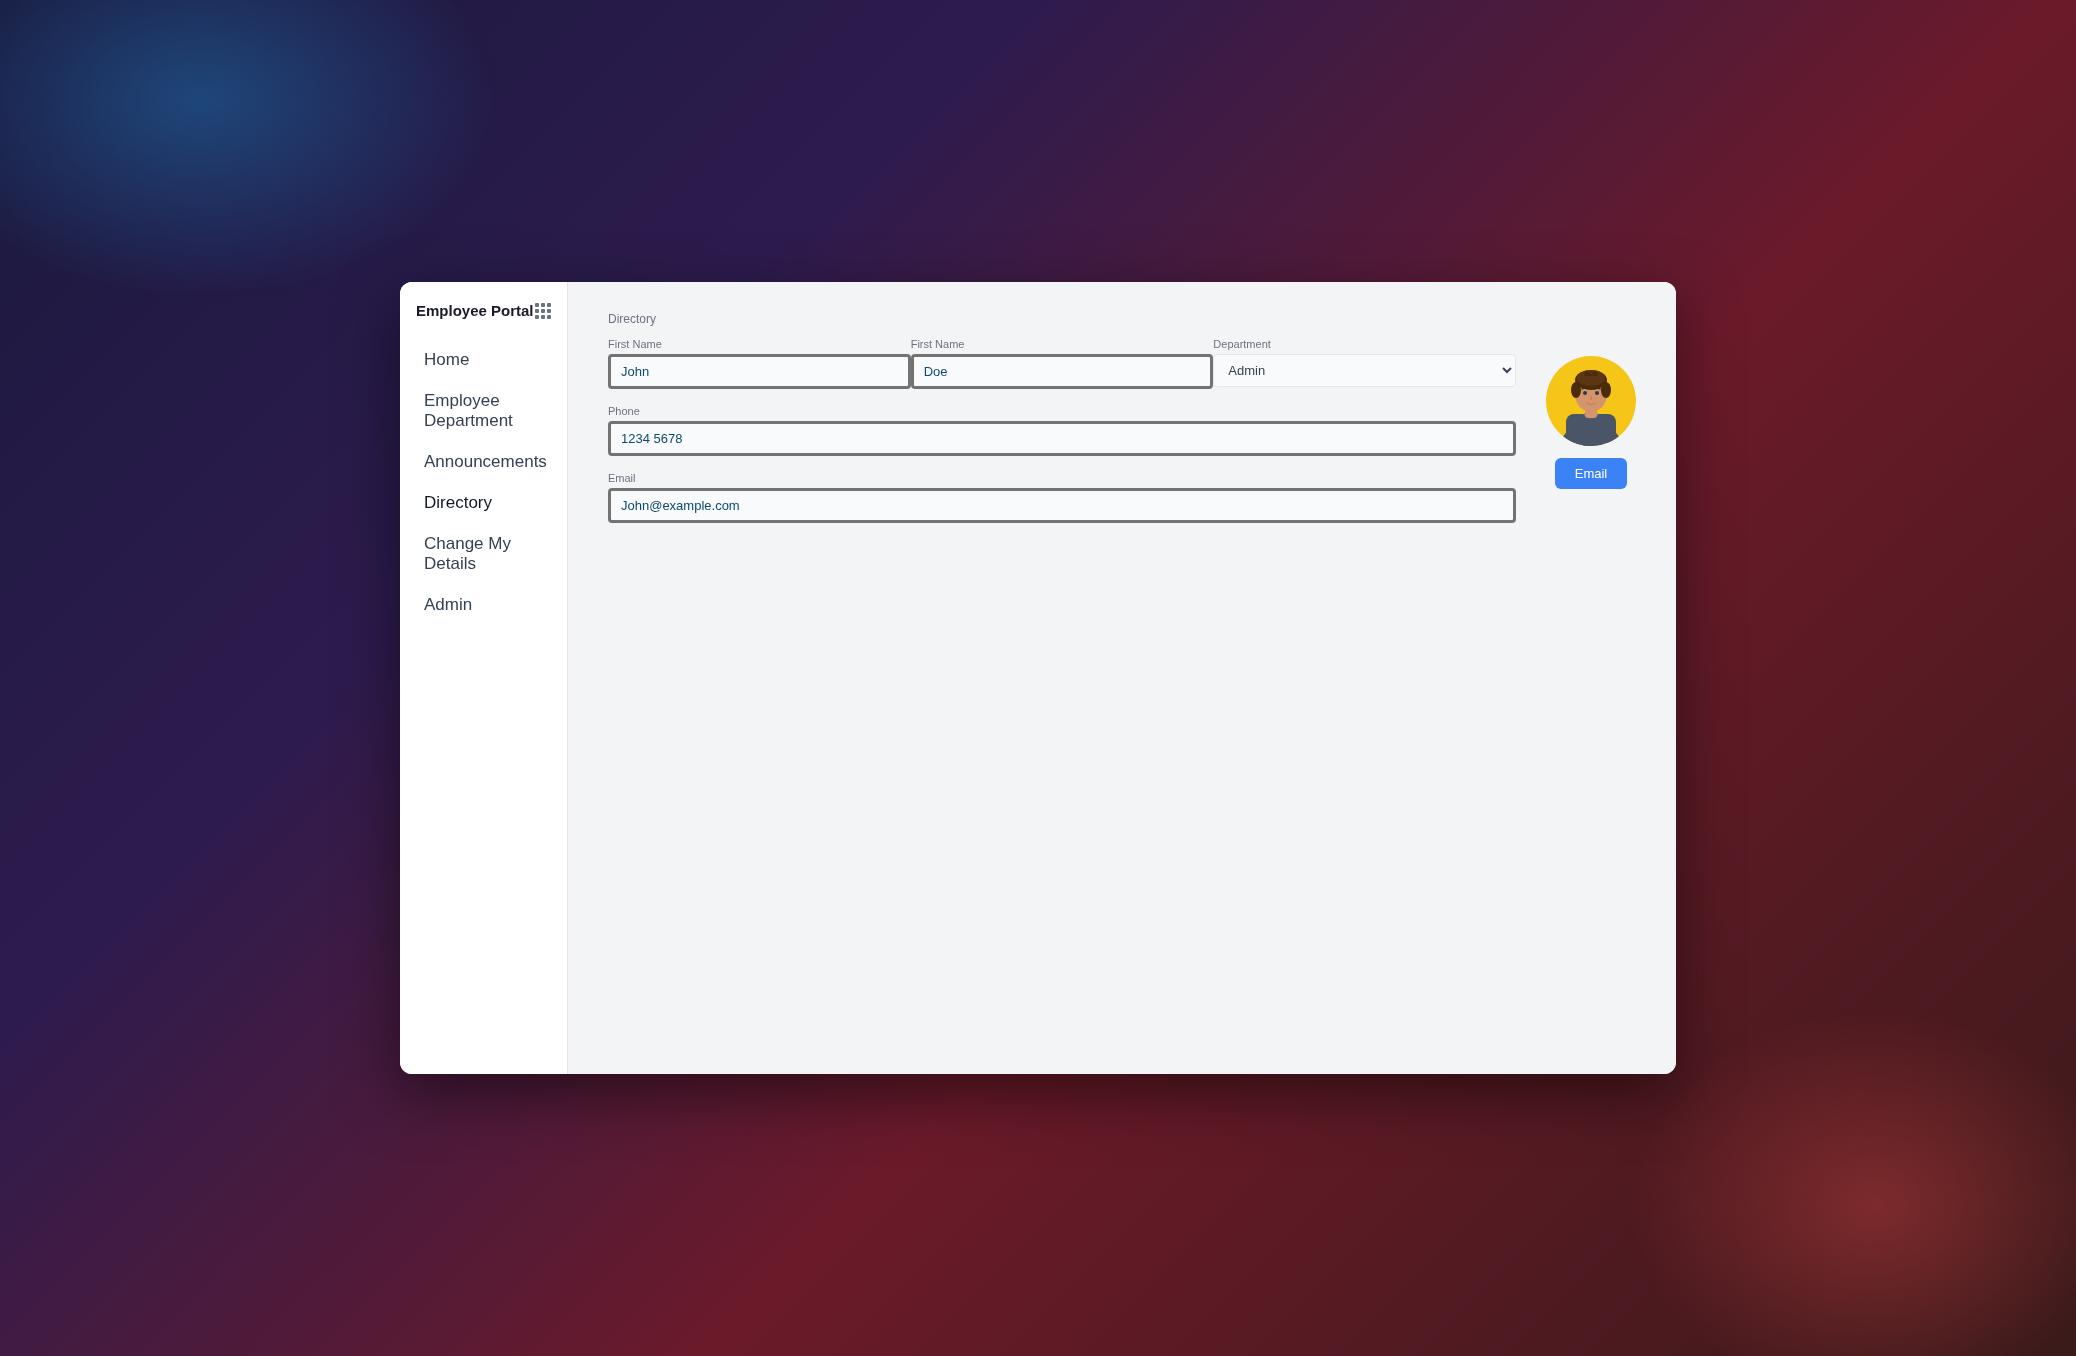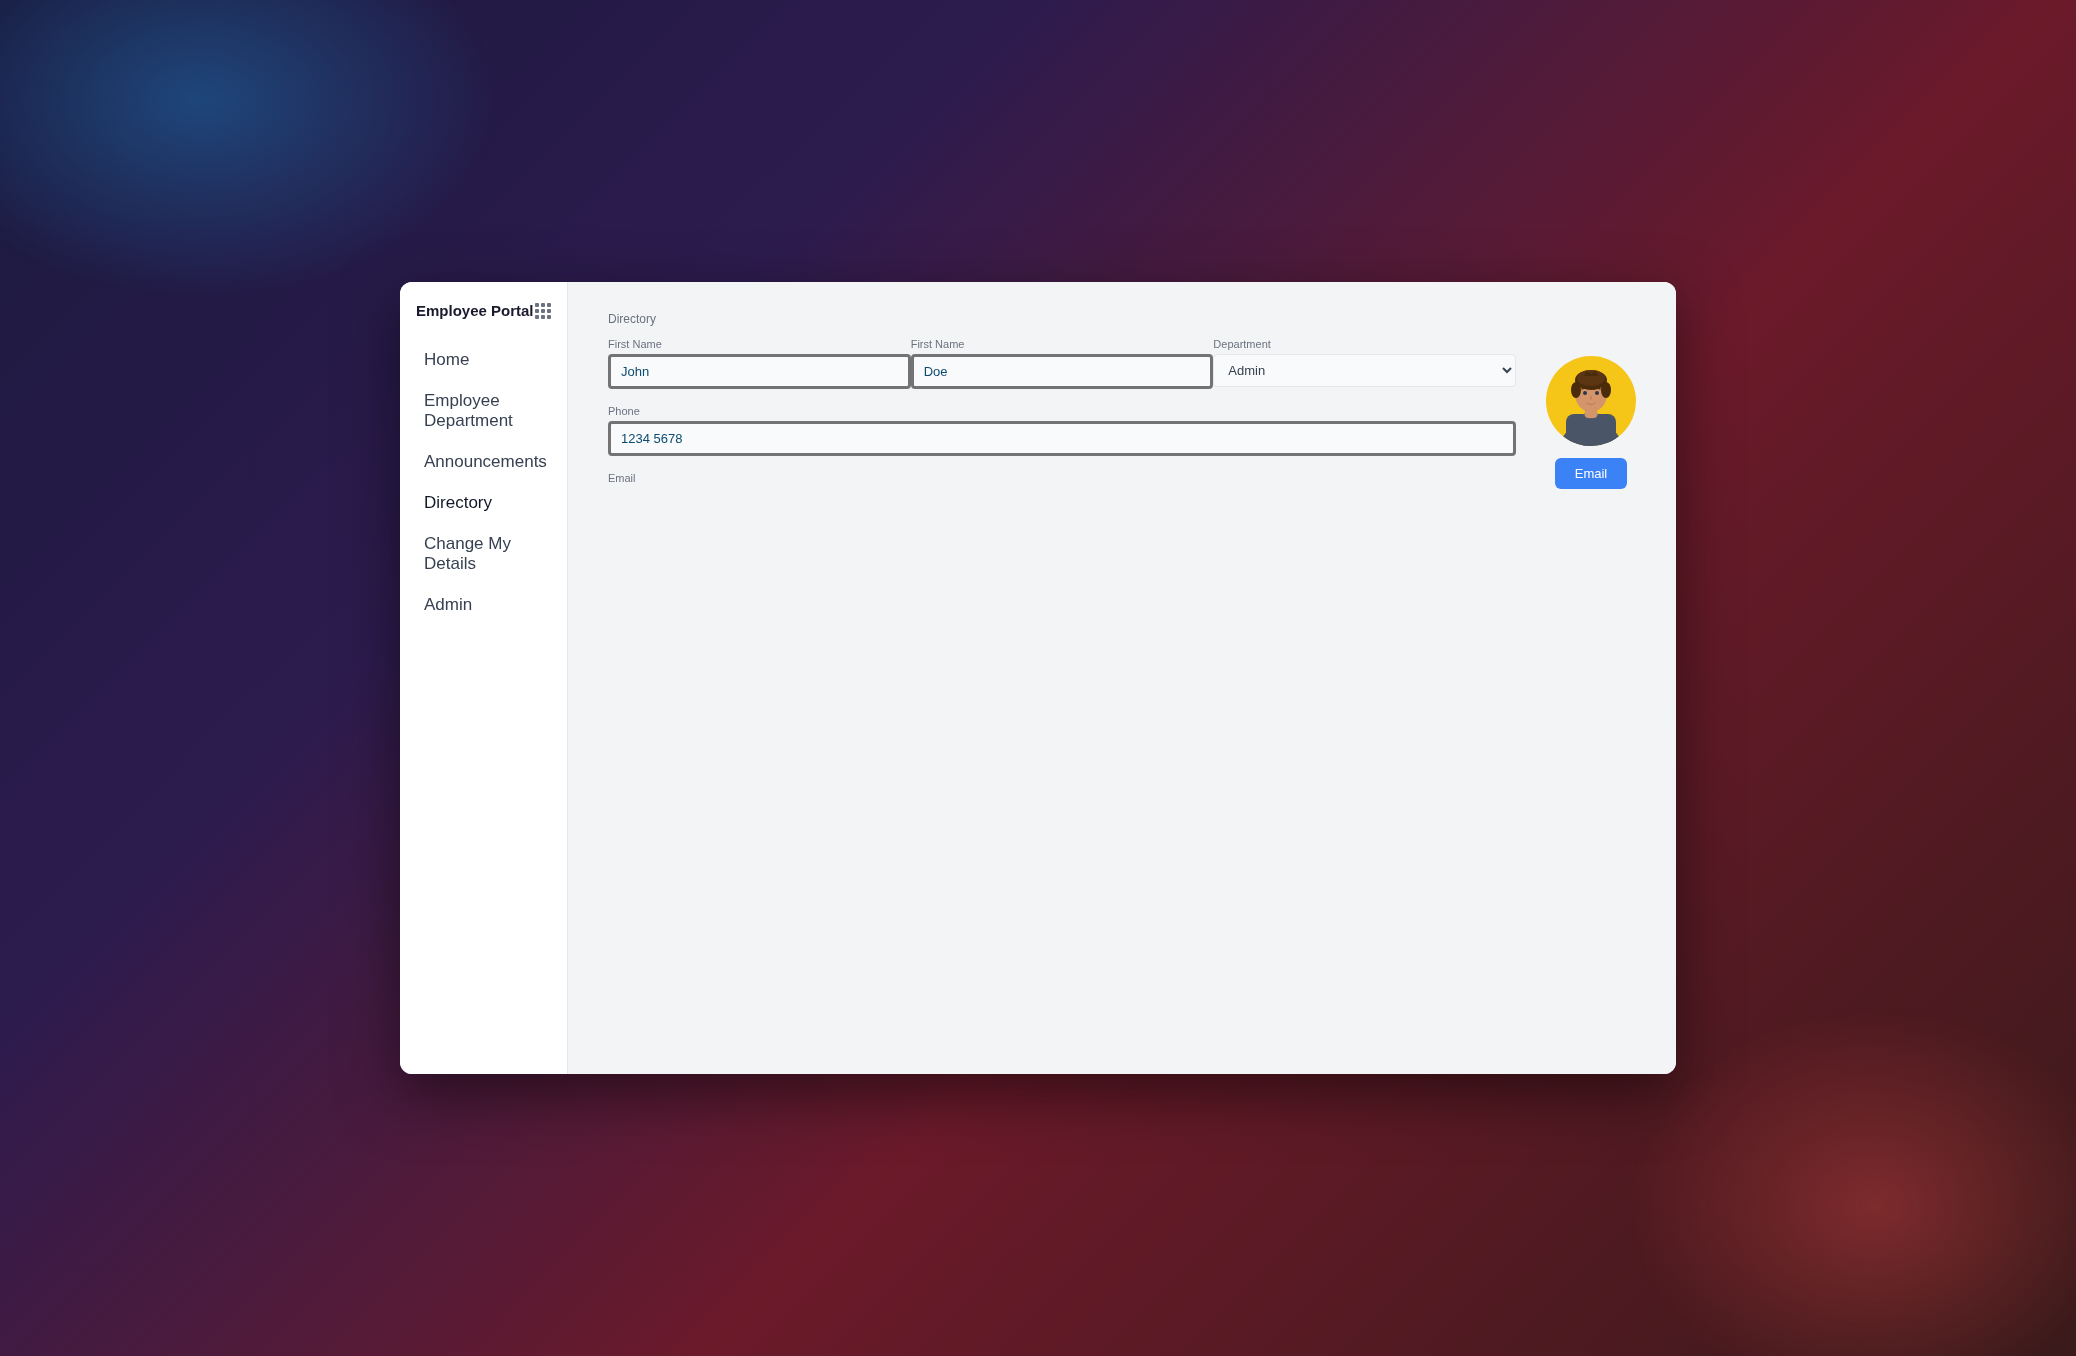--- a/index.html
+++ b/index.html
@@ -280,20 +280,21 @@
         <div class="form-row-full">
           <div class="form-group">
             <label class="form-label">Phone</label>
             <input class="form-input form-full" type="text" value="1234 5678" style="">
           </div>
         </div>
 
         <div class="form-row-full">
           <div class="form-group">
             <label class="form-label">Email</label>
+            <input class="form-input form-full" type="email" value="John@example.com" style="">
           </div>
         </div>
       </div>
 
       <div class="avatar-section">
         <div class="avatar-circle">
 
           <svg class="avatar-figure" viewBox="0 0 90 90" xmlns="http://www.w3.org/2000/svg">
 
             <ellipse cx="45" cy="88" rx="30" ry="20" fill="#4a5568"></ellipse>

